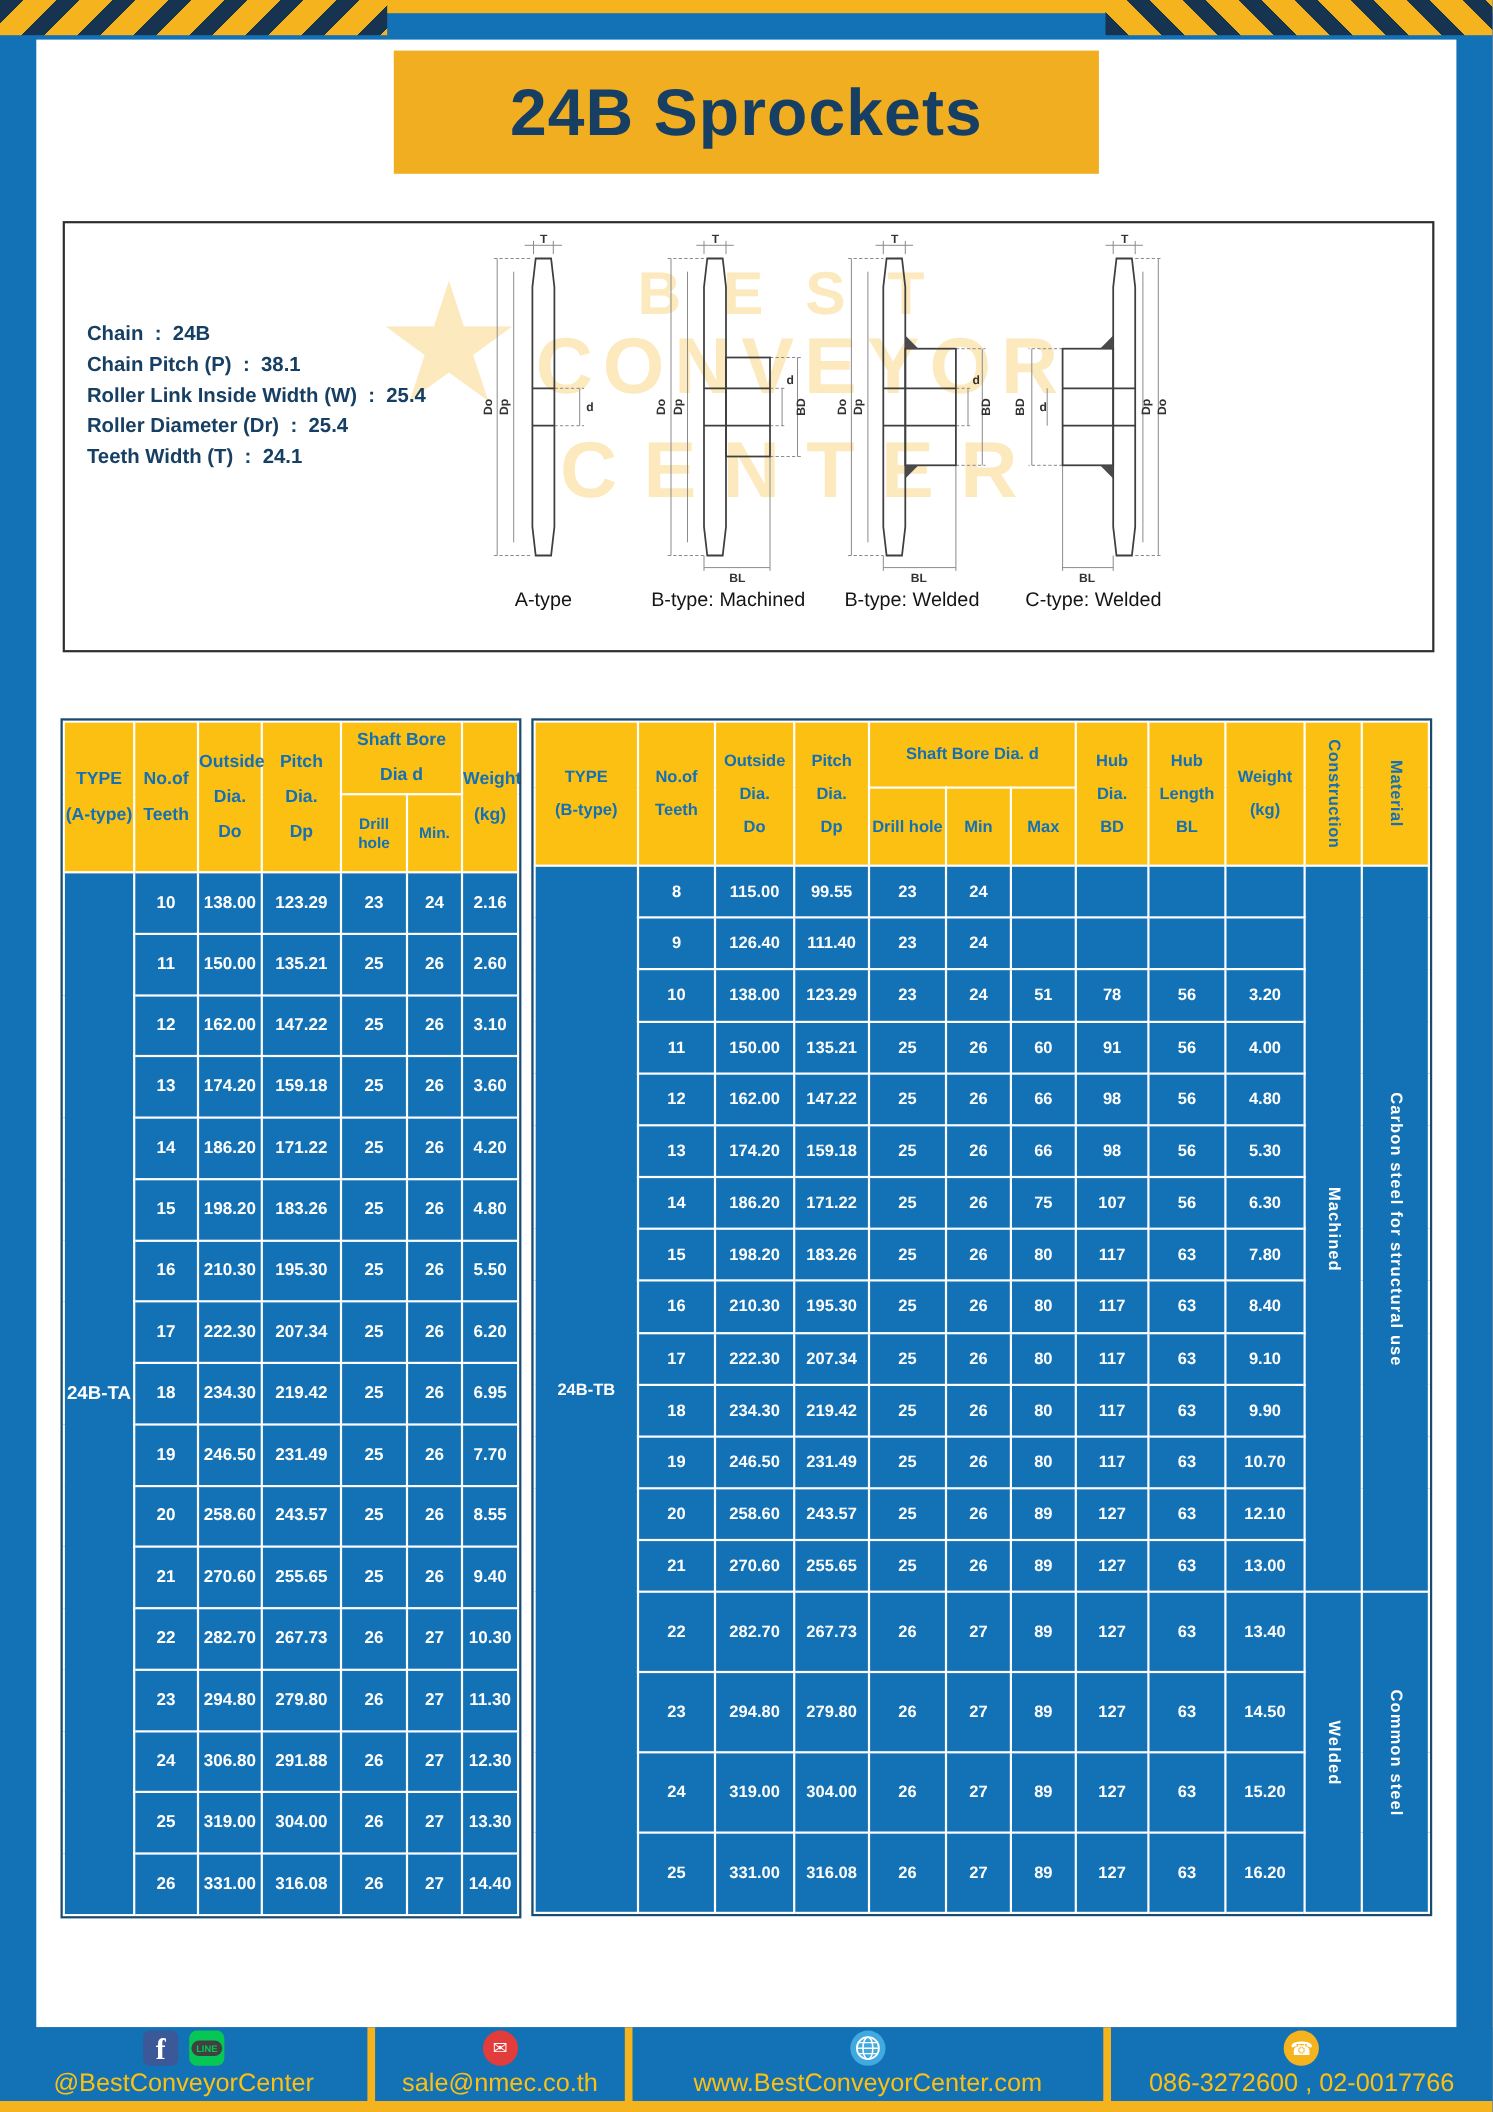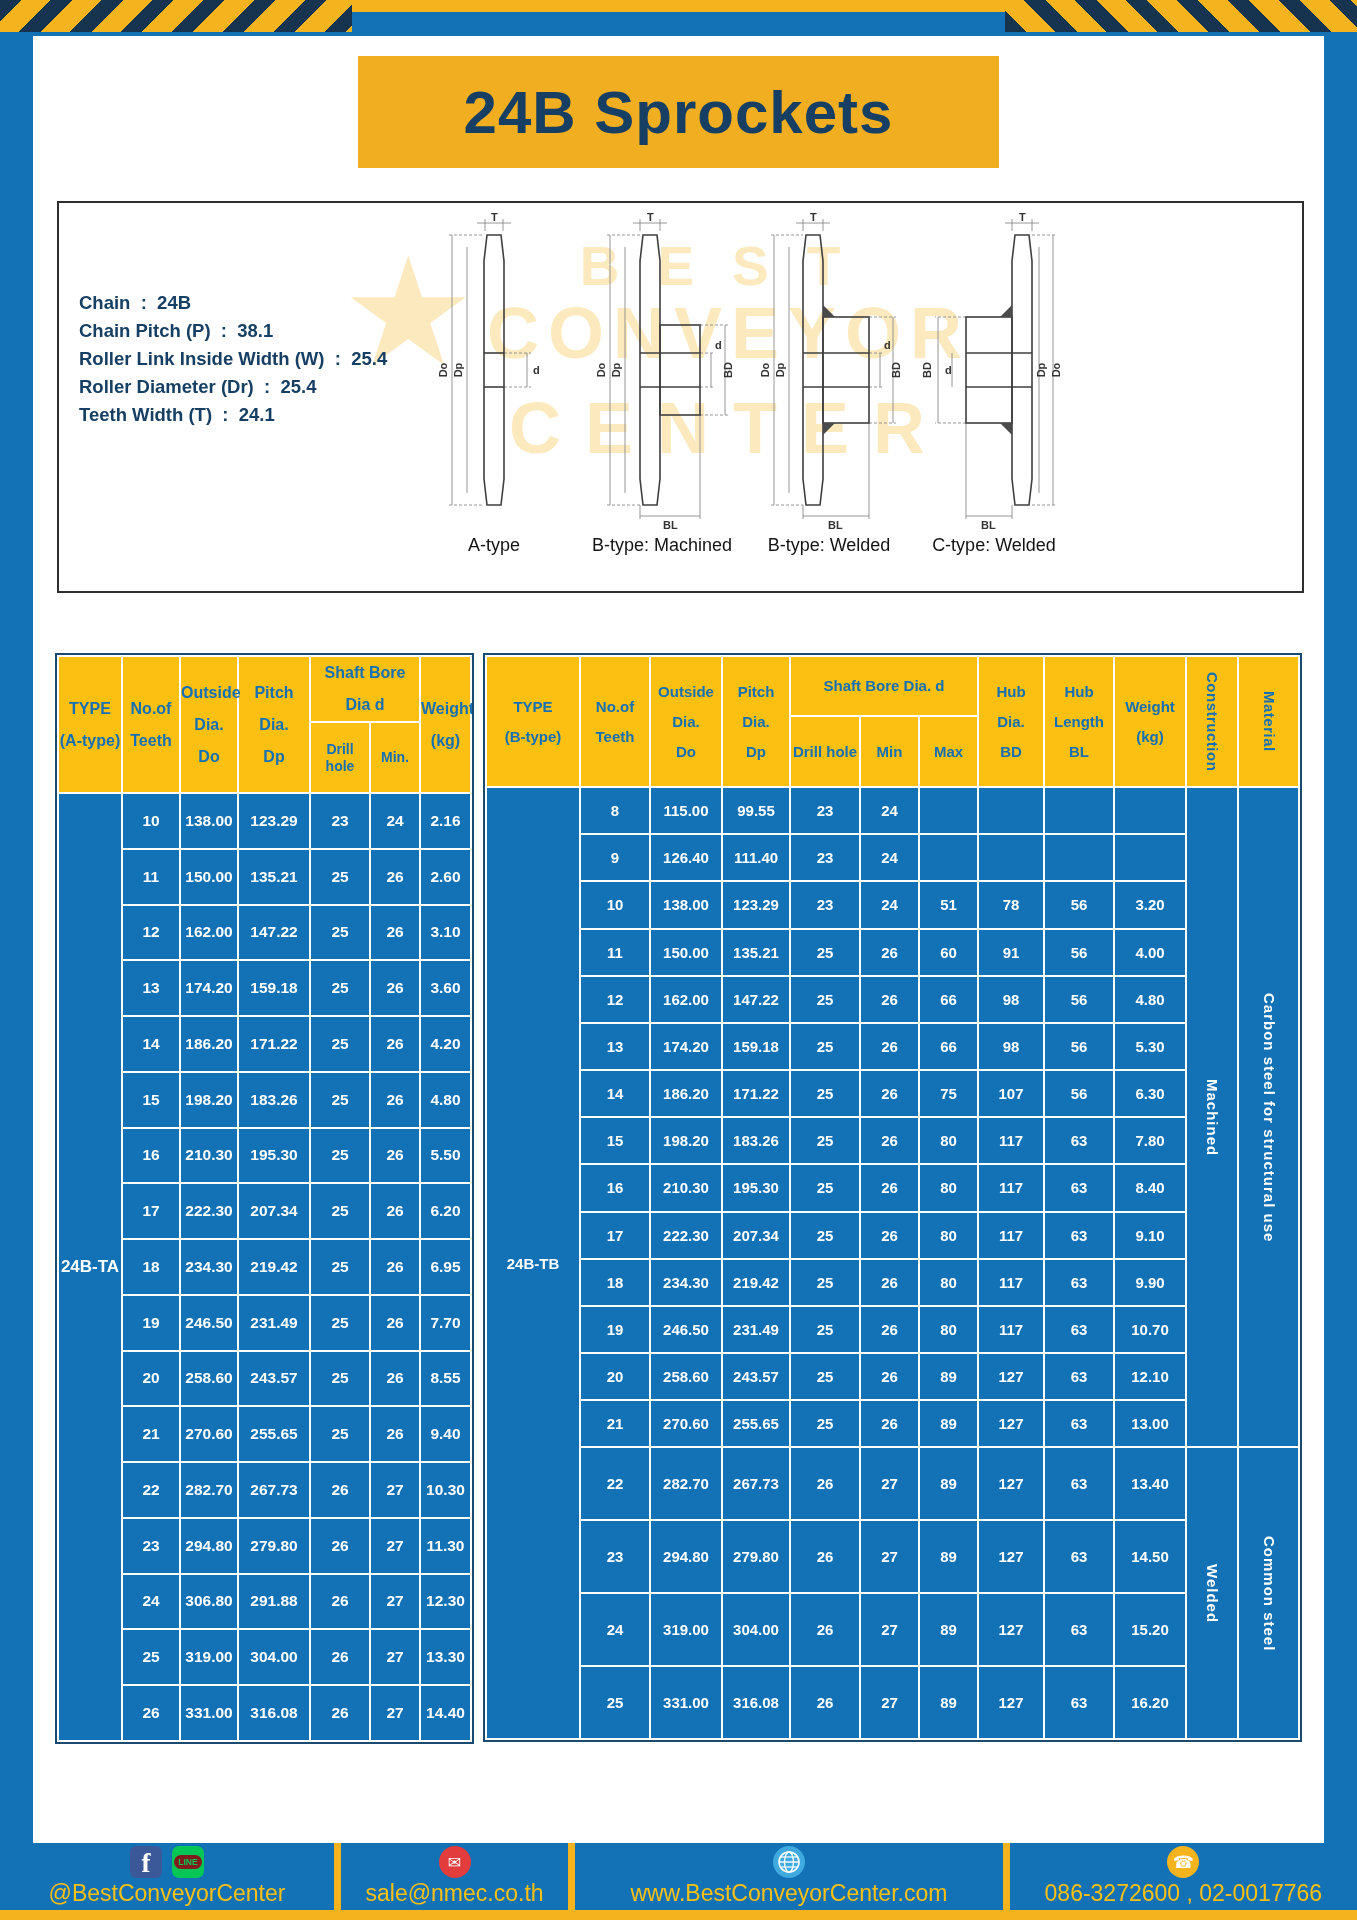--- a/index.html
+++ b/index.html
@@ -7,21 +7,21 @@
   .page{position:relative;width:1357px;height:1920px;margin:0 auto;background:var(--brand_blue,#1371b6);overflow:hidden;}
   
   .top-strip{position:absolute;top:0;left:0;width:100%;height:12px;background:var(--gold,#f5b41d);z-index:1;}
   .hazard{position:absolute;top:0;width:352px;height:32px;z-index:2;
           background:repeating-linear-gradient(135deg,var(--navy_stripe,#16334f) 0 15px,var(--gold,#f5b41d) 15px 36px);}
   .hazard.right{right:0;background:repeating-linear-gradient(45deg,var(--navy_stripe,#16334f) 0 15px,var(--gold,#f5b41d) 15px 36px);}
   .hazard.left{left:0;}
   
   .content{position:absolute;left:33px;top:36px;width:1291px;height:1807px;background:#fff;}
   
-  .banner{position:absolute;left:325px;top:20px;width:641px;height:112px;background:var(--banner_gold,#f1ae21);
+  .banner{position:absolute;left:325px;top:10px;width:641px;height:112px;background:var(--banner_gold,#f1ae21);
           display:flex;align-items:center;justify-content:center;}
   .banner span{font-size:60px;font-weight:bold;color:var(--navy,#173f63);letter-spacing:1px;}
   
   .diagram-box{position:absolute;left:24px;top:165px;width:1243px;height:388px;border:2px solid #2e2e2e;background:#fff;overflow:hidden;}
   .wm{position:absolute;left:330px;top:34px;width:680px;text-align:center;z-index:0;
       color:rgba(244,181,36,.30);font-weight:bold;line-height:1.06;white-space:nowrap;}
   .wm .l1{font-size:55px;letter-spacing:38px;}
   .wm .l2{font-size:72px;letter-spacing:9px;}
   .wm .l3{font-size:72px;letter-spacing:24px;margin-top:18px;}
   .wm-star{position:absolute;left:282px;top:22px;font-size:150px;color:rgba(244,181,36,.30);z-index:0;}
@@ -54,21 +54,21 @@
   td.vert{font-size:14px;}
   
   .footer{position:absolute;left:0;top:1843px;width:100%;height:67px;background:var(--brand_blue,#1371b6);display:flex;align-items:stretch;z-index:2;}
   .fsec{display:flex;flex-direction:column;align-items:center;justify-content:center;gap:2px;}
   .fsep{width:7px;background:var(--gold,#f5b41d);}
   .irow{display:flex;gap:10px;align-items:center;}
   .ftext{color:var(--header_gold,#fcc013);font-size:23px;font-weight:normal;white-space:nowrap;}
   .fbi{width:32px;height:32px;background:var(--fb_blue,#3b5998);border-radius:6px;color:#fff;
        font-family:"Liberation Serif",serif;font-weight:bold;font-size:27px;display:flex;align-items:flex-end;justify-content:center;line-height:29px;}
   .lni{width:32px;height:32px;background:var(--line_green,#06c755);border-radius:7px;display:flex;align-items:center;justify-content:center;}
-  .lnb{background:#7f1d1d;border-radius:7px;padding:3px 4px;color:var(--line_green,#06c755);font-size:8.5px;font-weight:bold;line-height:1;}
+  .lnb{background:#404040;border-radius:7px;padding:3px 4px;color:var(--line_green,#06c755);font-size:8.5px;font-weight:bold;line-height:1;}
   .mli{width:32px;height:32px;border-radius:50%;background:var(--mail_red,#e23c3c);color:#fff;font-size:16px;display:flex;align-items:center;justify-content:center;}
   .gli{width:32px;height:32px;border-radius:50%;background:var(--globe_blue,#3fa9e0);display:flex;align-items:center;justify-content:center;}
   .phi{width:32px;height:32px;border-radius:50%;background:var(--gold,#f5b41d);color:#fff;font-size:17px;display:flex;align-items:center;justify-content:center;}
   .bottom-strip{position:absolute;left:0;top:1910px;width:100%;height:10px;background:var(--gold,#f5b41d);z-index:1;}
 </style>
 </head>
 <body>
 
 <div class="page">
   <div class="top-strip"></div>

